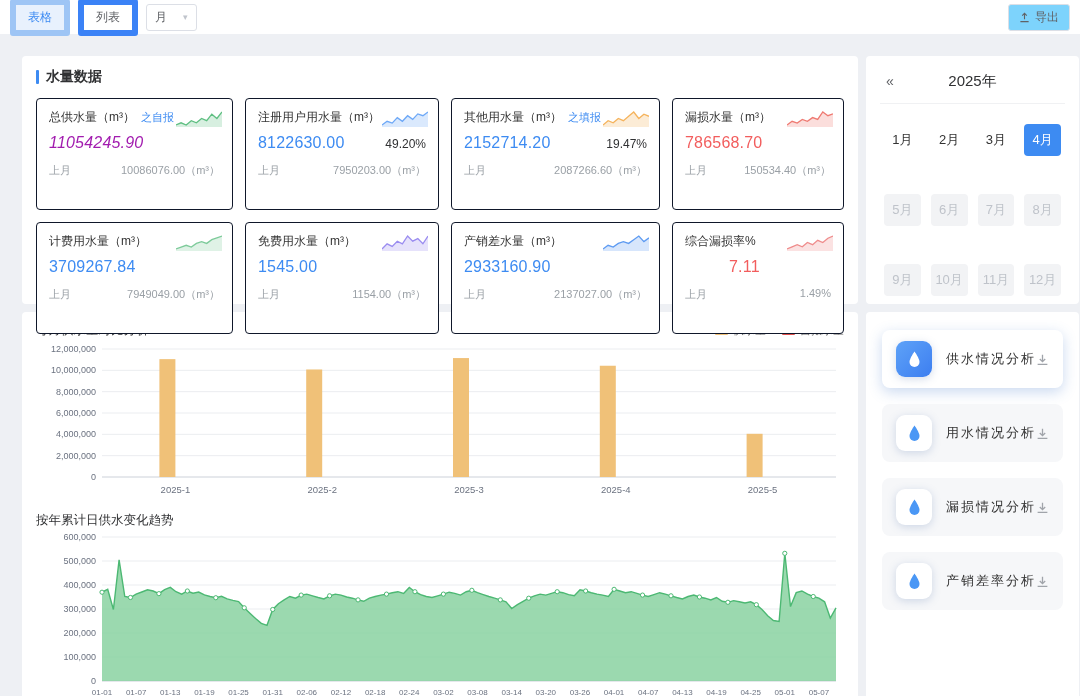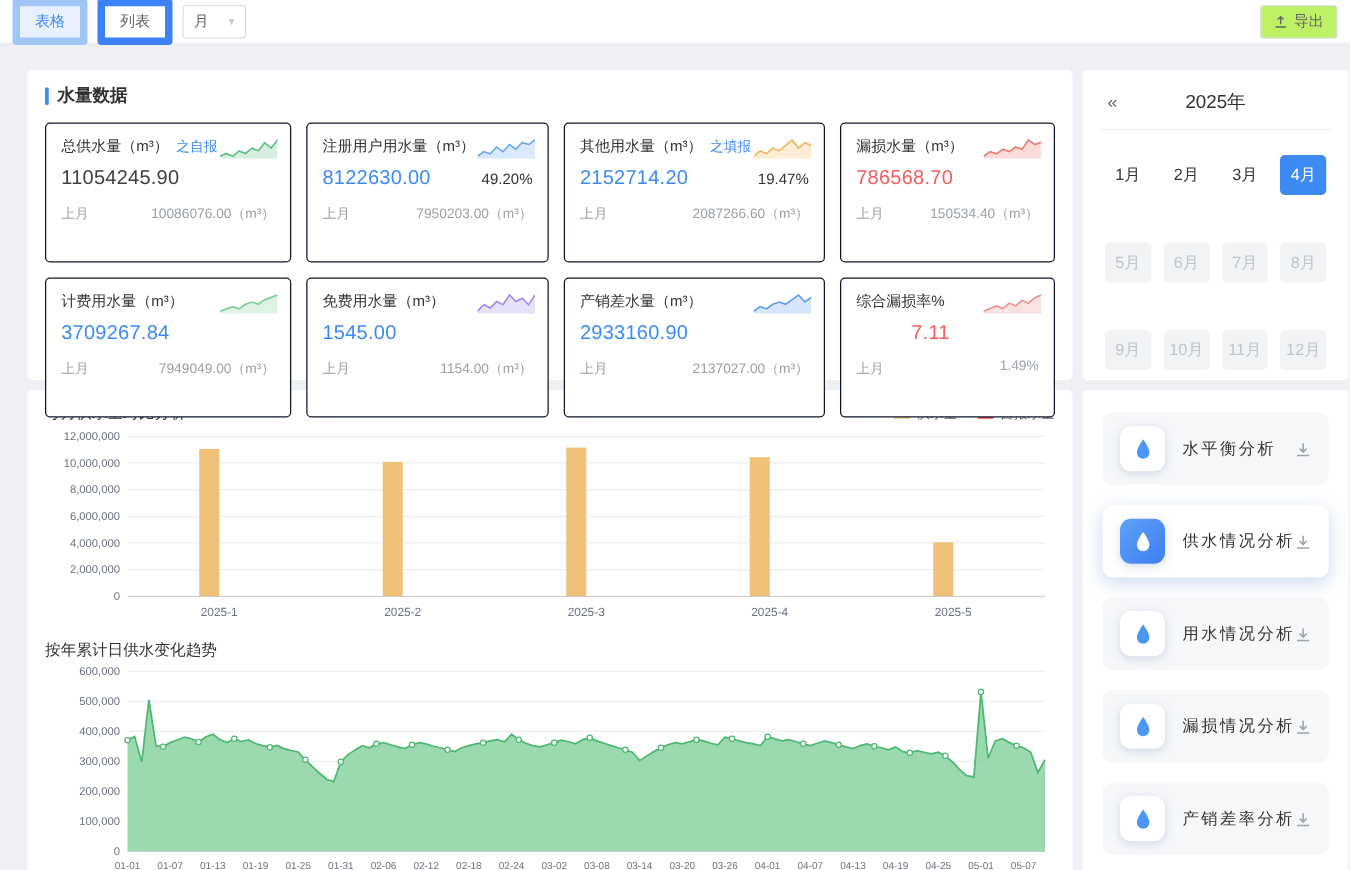--- a/index.html
+++ b/index.html
@@ -5,21 +5,21 @@
   *{margin:0;padding:0;box-sizing:border-box}
   html,body{width:1080px;height:696px}
   body{font-family:"Liberation Sans","DejaVu Sans",sans-serif;background:#eef0f4;overflow:hidden;font-size:12px;color:#333}
 
   .topbar{height:34px;background:#fff;display:flex;align-items:center;padding:0 10px;gap:8px}
   .tab{font-size:12px;padding:4px 12px;border:6px solid #3b82f6;border-radius:3px;background:#fff;color:#606266;cursor:pointer;font-family:inherit}
   .tab.active{background:#e8f1fd;border-color:#9ec5f5;color:#3d8bf2}
   .month-select{display:flex;align-items:center;gap:16px;border:1px solid #dcdfe6;border-radius:3px;padding:4px 8px;background:#fff;color:#606266;cursor:pointer}
   .caret{font-size:9px;color:#c0c4cc}
   .spacer{flex:1}
-  .export-btn{display:flex;align-items:center;gap:5px;border:1px solid #dcdfe6;background:#bef264;border-radius:3px;padding:4px 10px;color:#606266;cursor:pointer;font-family:inherit;font-size:12px}
+  .export-btn{display:flex;align-items:center;gap:5px;border:1px solid #dcdfe6;background:#7dd3fc;border-radius:3px;padding:4px 10px;color:#606266;cursor:pointer;font-family:inherit;font-size:12px}
 
   .content{display:flex;gap:8px;padding:22px}
   .left{width:836px;display:flex;flex-direction:column;gap:8px}
   .right{flex:1;display:flex;flex-direction:column;gap:8px}
   .panel{background:#fff;border-radius:4px}
 
   .stats-panel{height:248px;padding:10px 14px}
   .section-title{display:flex;align-items:center;gap:7px;font-size:14px;font-weight:600;margin:2px 0 12px;color:#303133}
   .title-bar{width:3px;height:14px;background:#3d8bf2;border-radius:1px}
   .cards{display:grid;grid-template-columns:repeat(4,1fr);gap:12px}
@@ -90,21 +90,21 @@
           <div class="stat-card">
             <div class="card-top">
               <span class="card-title">总供水量（m³）</span>
               <span class="card-tag">之自报</span>
             </div>
             <svg class="spark" width="46" height="18" viewBox="0 0 46 18">
               <path d="M0.0,16.0 L 5.1,13.8 L 10.2,16.0 L 15.3,11.7 L 20.4,13.8 L 25.6,9.5 L 30.7,11.7 L 35.8,5.2 L 40.9,9.5 L 46.0,3.0 L 46,18 L 0,18 Z" fill="#5fbf82" fill-opacity="0.25" stroke="none"></path>
               <polyline points="0.0,16.0 5.1,13.8 10.2,16.0 15.3,11.7 20.4,13.8 25.6,9.5 30.7,11.7 35.8,5.2 40.9,9.5 46.0,3.0" fill="none" stroke="#5fbf82" stroke-width="1.3"></polyline>
             </svg>
             <div class="card-value-row">
-              <span class="card-value" style="color: #404040;">11054245.90</span>
+              <span class="card-value" style="color: #a21caf; font-style: italic;">11054245.90</span>
               <span class="card-percent"></span>
             </div>
             <div class="card-prev">
               <span>上月</span>
               <span>10086076.00（m³）</span>
             </div>
           </div>
           <div class="stat-card">
             <div class="card-top">
               <span class="card-title">注册用户用水量（m³）</span>
@@ -354,70 +354,59 @@
           <button class="cal-cell disabled">7月</button>
           <button class="cal-cell disabled">8月</button>
           <button class="cal-cell disabled">9月</button>
           <button class="cal-cell disabled">10月</button>
           <button class="cal-cell disabled">11月</button>
           <button class="cal-cell disabled">12月</button>
         </div>
     </div>
 
     <div class="panel analysis-panel" id="analysis-list">
+        <div class="analysis-item active">
+          <div class="icon-tile">
+            <svg width="15" height="19" viewBox="0 0 24 30">
+              <path d="M12 2 C12 2 4 13 4 19 a8 8 0 0 0 16 0 C20 13 12 2 12 2 Z" fill="#ffffff"></path>
+            </svg>
+          </div>
+          <span class="analysis-label">供水情况分析</span>
+          <svg class="dl-icon" width="13" height="13" viewBox="0 0 12 12">
+            <path d="M6 1.5 V7.5 M3.5 5.5 L6 8 L8.5 5.5 M1.5 10.5 H10.5" stroke="#a0a4aa" stroke-width="1.2" fill="none"></path>
+          </svg>
+        </div>
         <div class="analysis-item">
           <div class="icon-tile">
             <svg width="15" height="19" viewBox="0 0 24 30">
               <path d="M12 2 C12 2 4 13 4 19 a8 8 0 0 0 16 0 C20 13 12 2 12 2 Z" fill="#4a97f5"></path>
             </svg>
           </div>
-          <span class="analysis-label">水平衡分析</span>
-          <svg class="dl-icon" width="13" height="13" viewBox="0 0 12 12">
-            <path d="M6 1.5 V7.5 M3.5 5.5 L6 8 L8.5 5.5 M1.5 10.5 H10.5" stroke="#a0a4aa" stroke-width="1.2" fill="none"></path>
-          </svg>
-        </div>
-        <div class="analysis-item active">
-          <div class="icon-tile">
-            <svg width="15" height="19" viewBox="0 0 24 30">
-              <path d="M12 2 C12 2 4 13 4 19 a8 8 0 0 0 16 0 C20 13 12 2 12 2 Z" fill="#ffffff"></path>
-            </svg>
-          </div>
-          <span class="analysis-label">供水情况分析</span>
+          <span class="analysis-label">用水情况分析</span>
           <svg class="dl-icon" width="13" height="13" viewBox="0 0 12 12">
             <path d="M6 1.5 V7.5 M3.5 5.5 L6 8 L8.5 5.5 M1.5 10.5 H10.5" stroke="#a0a4aa" stroke-width="1.2" fill="none"></path>
           </svg>
         </div>
         <div class="analysis-item">
           <div class="icon-tile">
             <svg width="15" height="19" viewBox="0 0 24 30">
               <path d="M12 2 C12 2 4 13 4 19 a8 8 0 0 0 16 0 C20 13 12 2 12 2 Z" fill="#4a97f5"></path>
             </svg>
           </div>
-          <span class="analysis-label">用水情况分析</span>
+          <span class="analysis-label">漏损情况分析</span>
           <svg class="dl-icon" width="13" height="13" viewBox="0 0 12 12">
             <path d="M6 1.5 V7.5 M3.5 5.5 L6 8 L8.5 5.5 M1.5 10.5 H10.5" stroke="#a0a4aa" stroke-width="1.2" fill="none"></path>
           </svg>
         </div>
         <div class="analysis-item">
           <div class="icon-tile">
             <svg width="15" height="19" viewBox="0 0 24 30">
               <path d="M12 2 C12 2 4 13 4 19 a8 8 0 0 0 16 0 C20 13 12 2 12 2 Z" fill="#4a97f5"></path>
             </svg>
           </div>
-          <span class="analysis-label">漏损情况分析</span>
-          <svg class="dl-icon" width="13" height="13" viewBox="0 0 12 12">
-            <path d="M6 1.5 V7.5 M3.5 5.5 L6 8 L8.5 5.5 M1.5 10.5 H10.5" stroke="#a0a4aa" stroke-width="1.2" fill="none"></path>
-          </svg>
-        </div>
-        <div class="analysis-item">
-          <div class="icon-tile">
-            <svg width="15" height="19" viewBox="0 0 24 30">
-              <path d="M12 2 C12 2 4 13 4 19 a8 8 0 0 0 16 0 C20 13 12 2 12 2 Z" fill="#4a97f5"></path>
-            </svg>
-          </div>
           <span class="analysis-label">产销差率分析</span>
           <svg class="dl-icon" width="13" height="13" viewBox="0 0 12 12">
             <path d="M6 1.5 V7.5 M3.5 5.5 L6 8 L8.5 5.5 M1.5 10.5 H10.5" stroke="#a0a4aa" stroke-width="1.2" fill="none"></path>
           </svg>
         </div>
       </div>
   </div>
 </div>
 
 </body></html>

